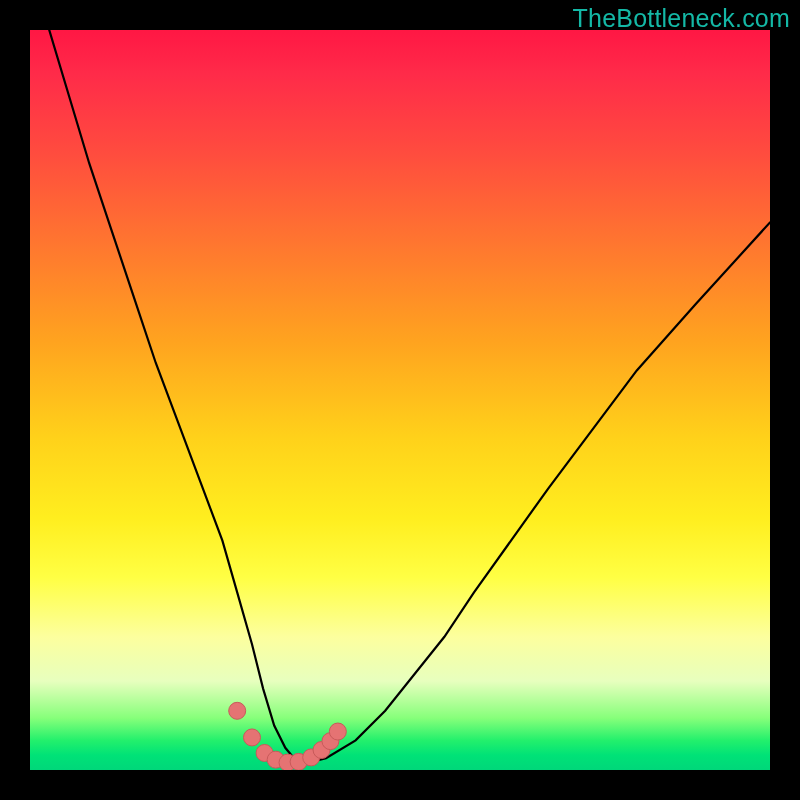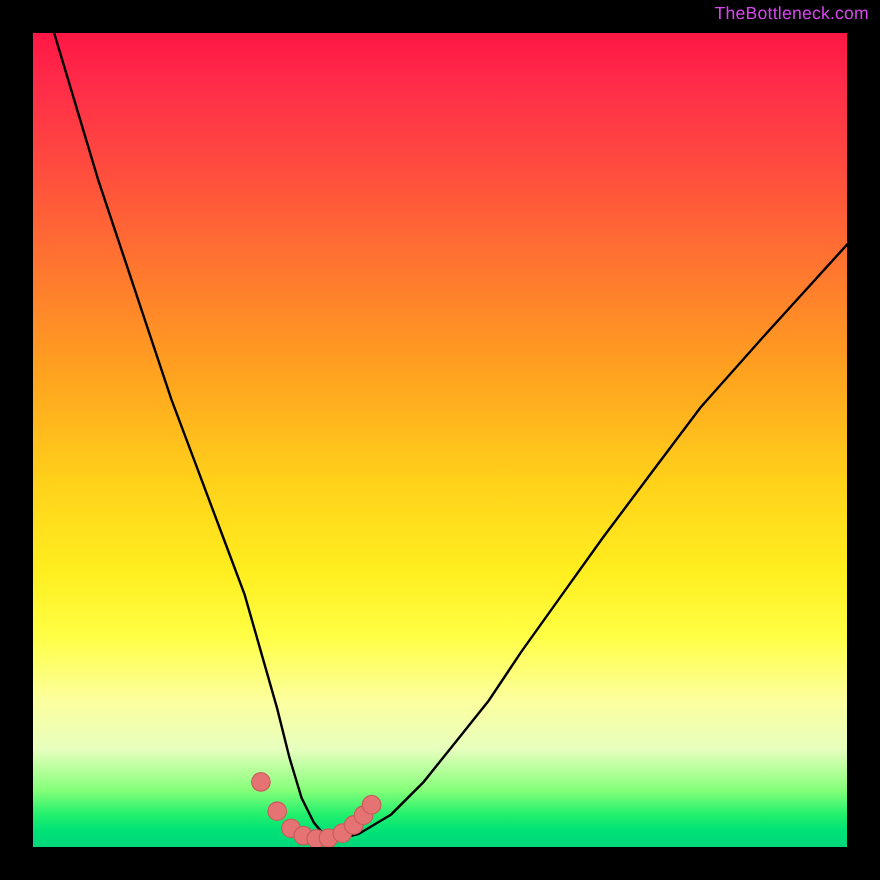--- a/index.html
+++ b/index.html
@@ -43,22 +43,22 @@
       #86ff7a 93%,
       #23f06c 96%,
       #00e277 98%,
       #00d77a 100%
     );
   }
   .watermark {
     position: absolute;
     top: 4px;
     right: 10px;
-    color: #d946ef;
-    font-size: 16px;
+    color: #14b8a6;
+    font-size: 25px;
     letter-spacing: 0.2px;
     font-weight: 500;
   }
   svg.curve {
     position: absolute;
     inset: 0;
   }
 </style>
 </head>
 <body>

